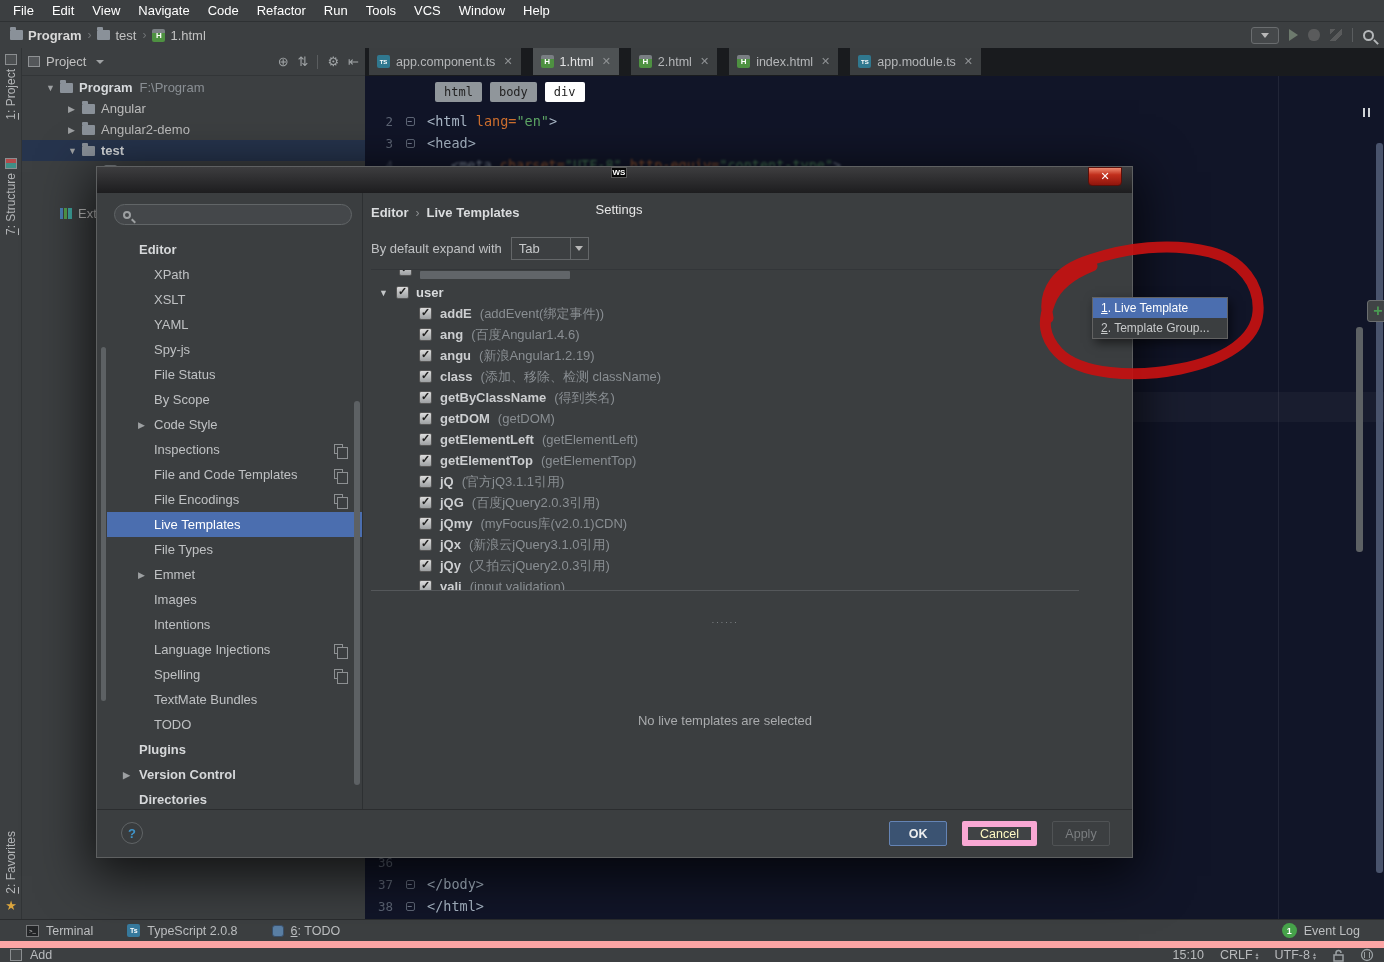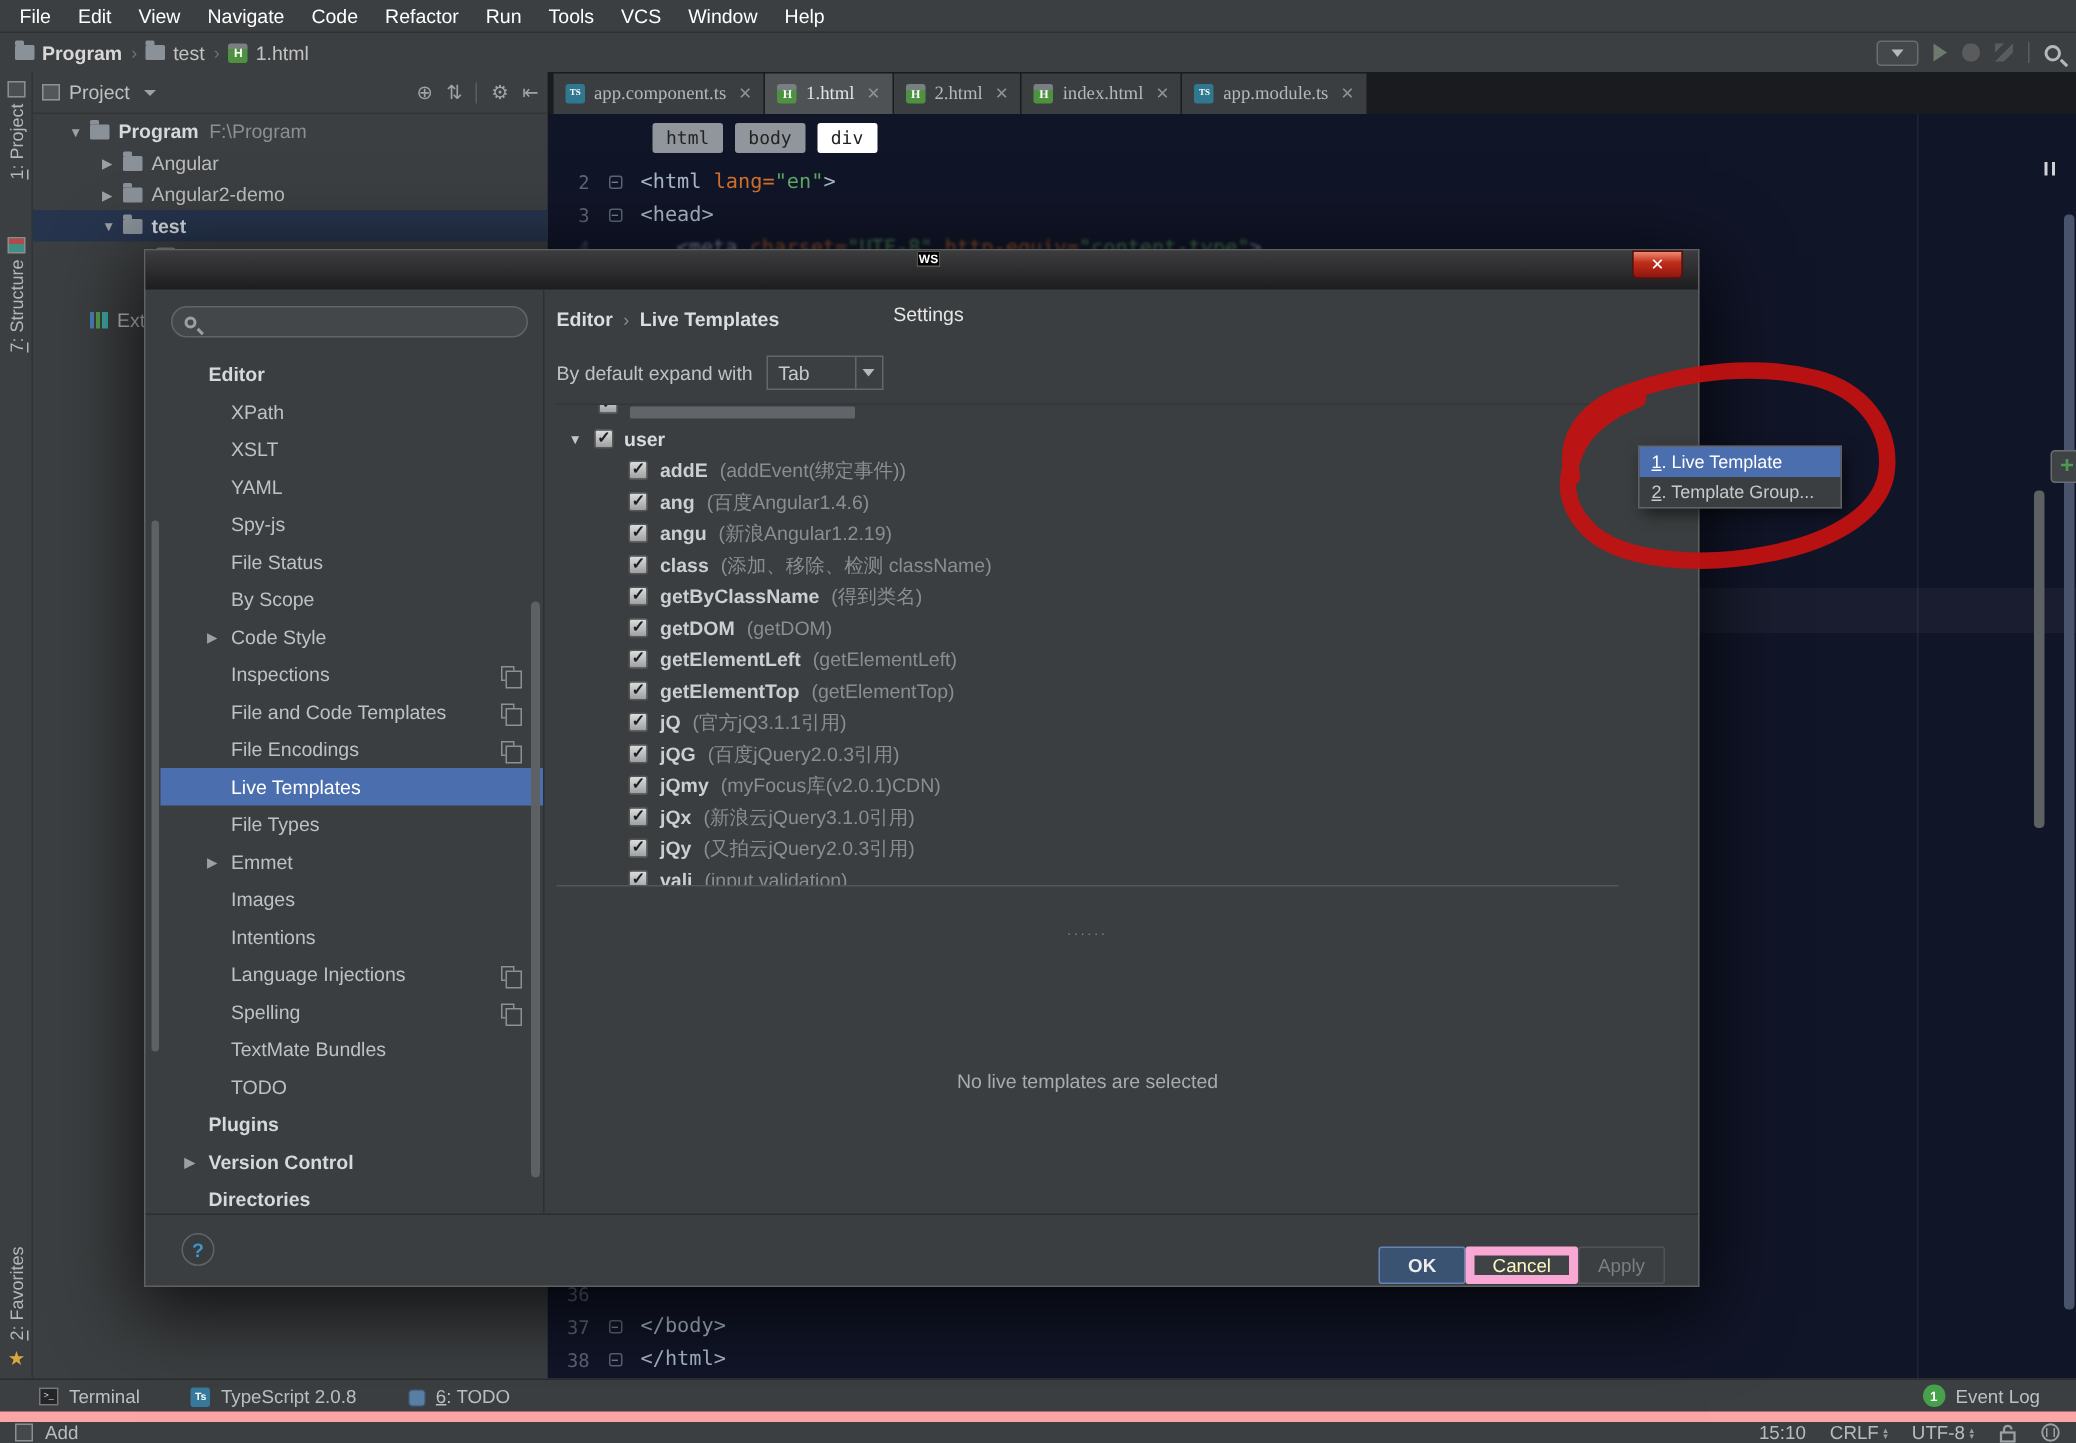--- a/index.html
+++ b/index.html
@@ -53,21 +53,21 @@
   .trow.selected{background:#26344d;}
   .fold-ic{width:13px;height:10px;background:#8a9199;border-radius:1px;position:relative;flex:none;}
   .fold-ic::before{content:"";position:absolute;top:-3px;left:0;width:6px;height:3px;background:#8a9199;border-radius:1px 1px 0 0;}
   .libs-ic{width:12px;height:11px;flex:none;background:linear-gradient(90deg,#4a7fb5 0 3px,#3c3f41 3px 4px,#56a04c 4px 7px,#3c3f41 7px 8px,#3fa7a0 8px 12px);}
   .ficon{display:inline-flex;align-items:center;justify-content:center;width:13px;height:13px;font-size:8px;font-weight:bold;color:#fff;border-radius:2px;flex:none;}
   .ficon.html{background:linear-gradient(#7a7f83 0 4px,#4e9141 4px);}
   .ficon.ts{background:#30788f;font-size:6px;}
 
   
   .editor{position:absolute;left:365px;top:48px;right:0;bottom:43px;background:#111528;z-index:2;}
-  .tabbar{position:absolute;left:0;top:0;right:0;height:28px;background:#191b1e;display:flex;align-items:center;gap:1px;padding-left:4px;font-family:Liberation Serif, serif;}
+  .tabbar{position:absolute;left:0;top:0;right:0;height:28px;background:#191b1e;display:flex;align-items:flex-start;gap:12px;padding-left:4px;}
   .tab{height:27px;display:flex;align-items:center;gap:6px;padding:0 8px;background:#3b3e40;color:#b5b7b9;font-size:12.5px;}
   .tab.active{background:#4e5254;color:#e2e3e4;}
   .tab .x{color:#8f9294;font-size:11px;margin-left:2px;}
   .chiprow{position:absolute;left:70px;top:34px;display:flex;gap:8px;}
   .chip{height:20px;padding:0 9px;display:flex;align-items:center;border-radius:2px;background:#90969b;color:#232323;font-family:"DejaVu Sans Mono",monospace;font-size:12px;}
   .chip.olive{background:#ffffff;}
   .codeblock{position:absolute;left:0;right:0;font-family:"DejaVu Sans Mono",monospace;font-size:13.5px;}
   .codeblock.top{top:62px;}
   .codeblock.bottom{bottom:2px;}
   .cline{height:22px;display:flex;align-items:center;}
@@ -128,40 +128,40 @@
   .cb{width:13px;height:13px;border:1px solid #565656;border-radius:2px;background:linear-gradient(#dcdcdc,#9da0a2);position:relative;flex:none;}
   .cb::after{content:"✓";position:absolute;left:1px;top:-2px;font-size:11px;font-weight:bold;color:#1f1f1f;}
   .cb.half{margin-top:-7px;}
   .plusbtn{position:absolute;left:996px;top:107px;width:22px;height:22px;border:1px solid #6b6e70;border-radius:3px;
            background:#404object345;background:#404345;color:#4a9b53;font-size:16px;font-weight:bold;display:flex;align-items:center;justify-content:center;line-height:0;}
   .splitter-dots{position:absolute;left:0;top:424px;width:708px;text-align:center;color:#84888c;font-size:9px;letter-spacing:2px;}
   .empty-msg{position:absolute;left:0;top:520px;width:708px;text-align:center;color:#a9abad;}
   .dfooter{position:absolute;left:0;right:0;bottom:0;height:48px;border-top:1px solid #2b2d2f;}
   .help{position:absolute;left:24px;top:12px;width:22px;height:22px;border:1px solid #606466;border-radius:50%;background:#393c3e;
         color:#3f94c9;font-weight:bold;display:flex;align-items:center;justify-content:center;font-size:13px;}
-  .btnrow{position:absolute;right:22px;top:21px;display:flex;justify-content:space-between;}
+  .btnrow{position:absolute;right:22px;top:11px;display:flex;gap:15px;justify-content:space-between;}
   .btn{height:25px;min-width:58px;padding:0 12px;display:flex;align-items:center;justify-content:center;font-size:12.5px;border-radius:2px;}
   .btn.ok{background:#3b5372;border:1px solid #6584b5;color:#ecedee;font-weight:bold;}
   .btn.cancel{background:#404345;border:6px solid #f9a8d4;color:#fef9c3;}
   .btn.apply{background:#3c3f41;border:1px solid #505355;color:#7b7e80;}
 
   
   .popup{position:absolute;left:1092px;top:297px;width:136px;background:#3b3e40;border:1px solid #626262;
          box-shadow:3px 4px 10px rgba(0,0,0,.55);z-index:30;font-size:12px;}
   .popup-item{height:20px;display:flex;align-items:center;padding:0 8px;color:#c7c9ca;white-space:nowrap;}
   .popup-item.selected{background:#4b6eaf;color:#ffffff;}
 
   
   .annot{position:absolute;left:1020px;top:230px;z-index:40;pointer-events:none;}
 
   
   .row1{position:absolute;left:0;right:0;bottom:21px;height:22px;background:#3c3f41;border-top:1px solid #2a2c2e;
         display:flex;align-items:center;z-index:6;}
   .row1 .grp{display:flex;align-items:center;gap:7px;margin-left:26px;color:#bdbfc1;font-size:12.5px;}
-  .row1 .grp + .grp{margin-left:34px;align-items:flex-end;}
+  .row1 .grp + .grp{margin-left:34px;}
   .term-ic{width:13px;height:12px;background:#232527;border:1px solid #77797b;color:#d8d8d8;font-size:6px;line-height:11px;text-align:center;}
   .ts-ic{width:13px;height:13px;background:#377a9e;color:#fff;font-size:7px;font-weight:bold;display:flex;align-items:center;justify-content:center;border-radius:2px;}
   .todo-ic{width:12px;height:12px;background:#5a7fa5;border-radius:3px;border:1px solid #39506b;}
   .evt{position:absolute;right:24px;display:flex;align-items:center;gap:7px;color:#bdbfc1;font-size:12.5px;}
   .evt-bubble{width:15px;height:15px;background:#46a24a;border-radius:50%;color:#fff;font-size:9px;font-weight:bold;display:flex;align-items:center;justify-content:center;}
   .row2{position:absolute;left:0;right:0;bottom:0;height:21px;background:#3c3f41;border-top:7px solid #fca5a5;
         display:flex;align-items:center;z-index:6;font-size:12.5px;color:#b9bbbd;}
   .addbox{width:12px;height:12px;border:1px solid #8b8e90;background:#46494b;margin:0 8px 0 10px;}
   .row2 .right{margin-left:auto;display:flex;align-items:center;gap:16px;margin-right:10px;}
   .spin{display:inline-flex;flex-direction:column;line-height:4px;font-size:6px;color:#9a9da0;margin-left:3px;vertical-align:middle;}

